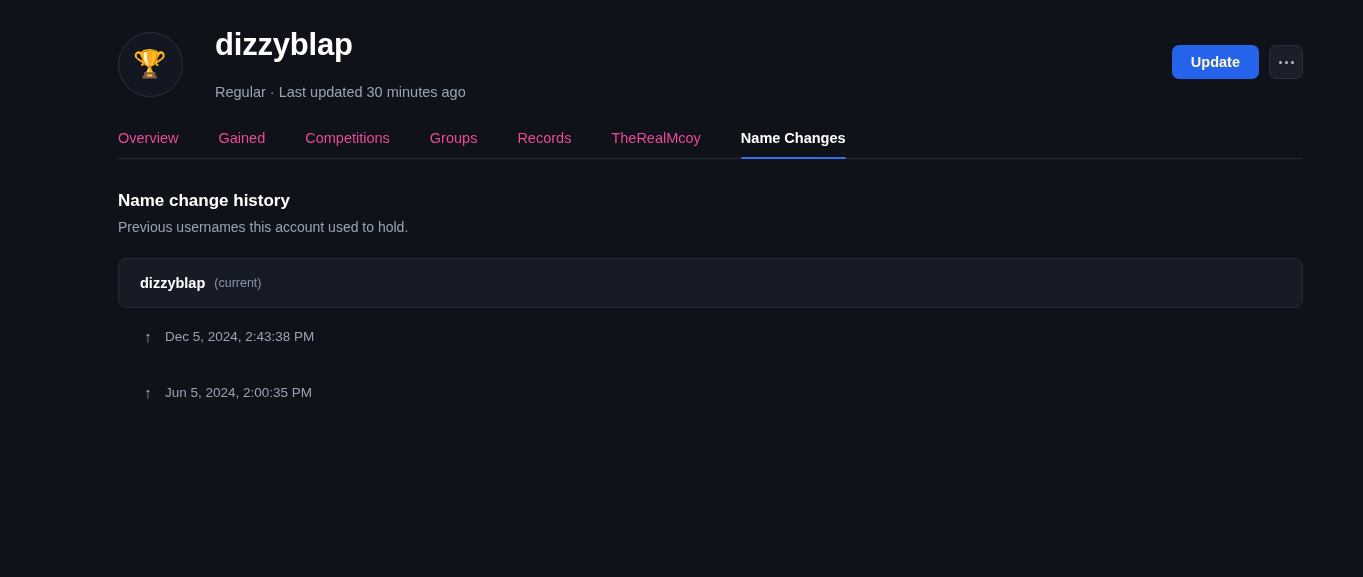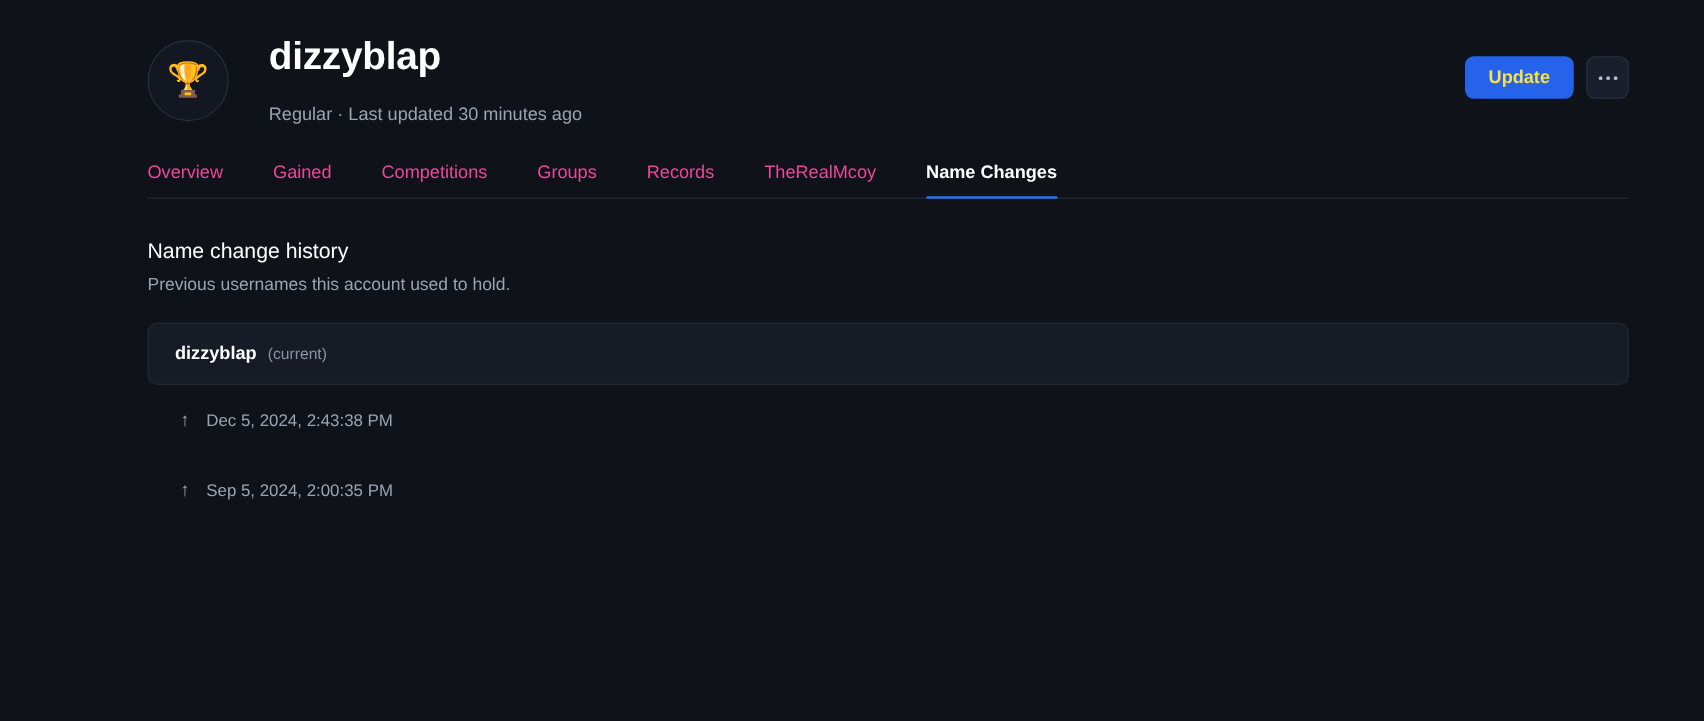--- a/index.html
+++ b/index.html
@@ -65,21 +65,21 @@
   }
   .header-actions {
     display: flex;
     align-items: center;
     gap: 10px;
     margin-top: 17px;
     flex: 0 0 auto;
   }
   .btn-update {
     background: #2563eb;
-    color: #fde047;
+    color: #fef9c3;
     font-size: 14.5px;
     font-weight: bold;
     border: none;
     border-radius: 7px;
     padding: 0 19px;
     height: 34px;
     line-height: 34px;
     cursor: pointer;
     font-family: "Liberation Sans", sans-serif;
   }
@@ -143,21 +143,21 @@
     border-radius: 1px;
   }
 
   
   .section {
     padding-left: 118px;
     margin-top: 32px;
   }
   .section-title {
     font-size: 17px;
-    font-weight: normal;
+    font-weight: bold;
     color: #ffffff;
     margin: 0;
     line-height: 1.2;
   }
   .section-sub {
     margin-top: 7px;
     font-size: 14px;
     color: #9aa3b4;
     line-height: 1.2;
   }
@@ -256,20 +256,20 @@
       </div>
 
       <div class="transition">
         <span class="arrow-icon">↑</span>
         <span class="date">Dec 5, 2024, 2:43:38 PM</span>
       </div>
 
 
       <div class="transition">
         <span class="arrow-icon">↑</span>
-        <span class="date">Sep 5, 2024, 2:00:35 PM</span>
+        <span class="date">Jun 5, 2024, 2:00:35 PM</span>
       </div>
 
 
     </div>
   </div>
 
 </div>
 
 </body></html>

